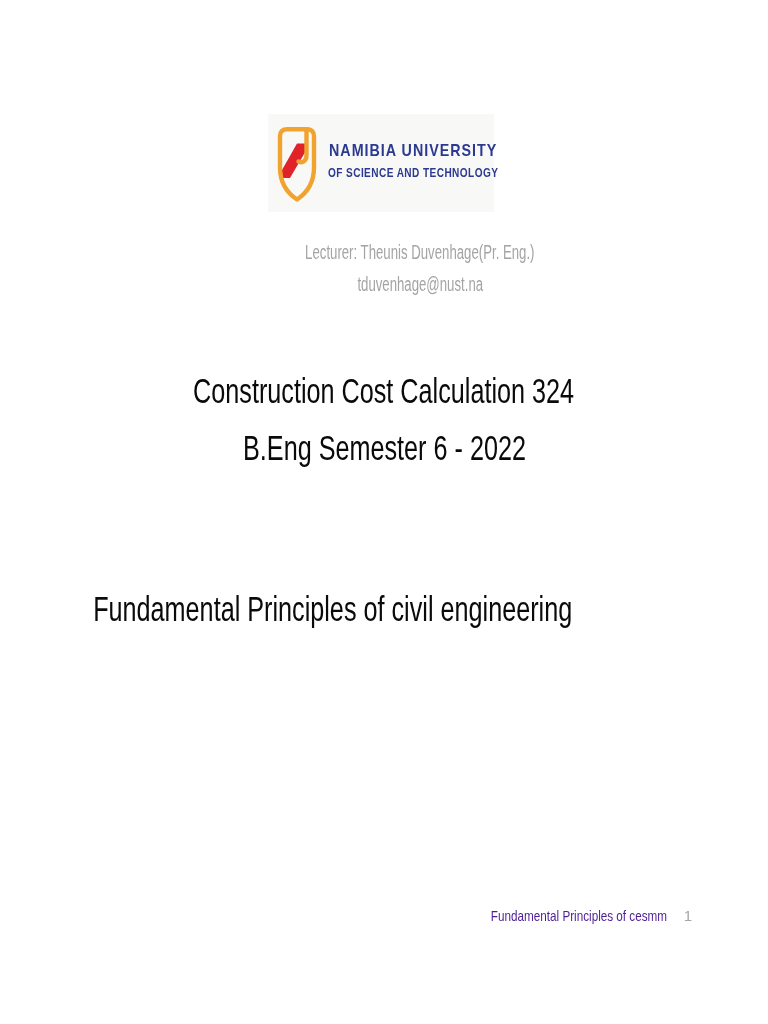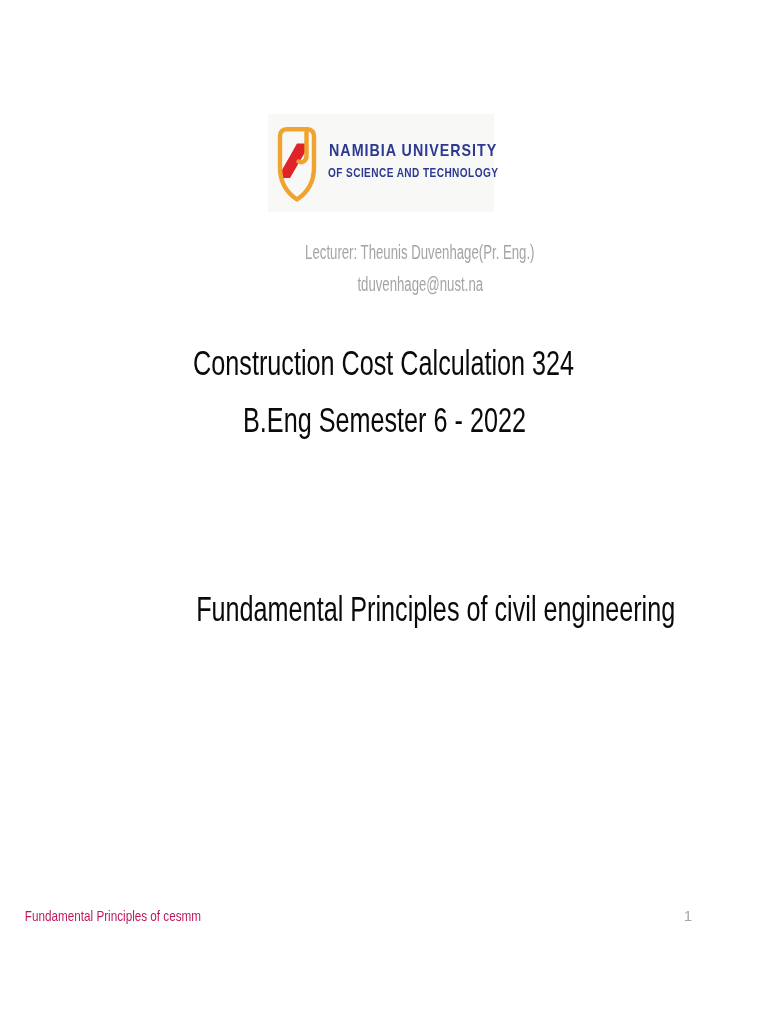--- a/index.html
+++ b/index.html
@@ -45,37 +45,37 @@
     text-align:center;color:#a4a4a4;
   }
   .lecturer .line{height:32px;line-height:32px;}
   .lecturer .line span{
     display:inline-block;font-size:20px;
     transform:scaleX(.66);transform-origin:center;white-space:nowrap;
   }
 
   
   .slide-title{
-    position:absolute;left:0;top:334px;width:768px;
+    position:absolute;left:0;top:362px;width:768px;
     text-align:center;color:#0a0a0a;
   }
   .slide-subtitle{
     position:absolute;left:0;top:580px;width:768px;
-    text-align:right;color:#0a0a0a;
+    text-align:left;color:#0a0a0a;
   }
   .big-line{height:57px;line-height:57px;}
   .big-line span{
     display:inline-block;font-size:35px;
     transform:scaleX(.72);transform-origin:center;white-space:nowrap;
   }
 
   
   .footer-title{
     position:absolute;left:0;top:906px;width:692px;
-    text-align:left;height:20px;line-height:20px;color:#be185d;
+    text-align:right;height:20px;line-height:20px;color:#4c1d95;
   }
   .footer-title span{
     display:inline-block;font-size:15px;
     transform:scaleX(.78);transform-origin:center;white-space:nowrap;
   }
   .page-number{
     position:absolute;left:678px;top:906px;width:20px;
     height:20px;line-height:20px;text-align:center;
     font-size:15px;color:#a6a6a6;
   }

